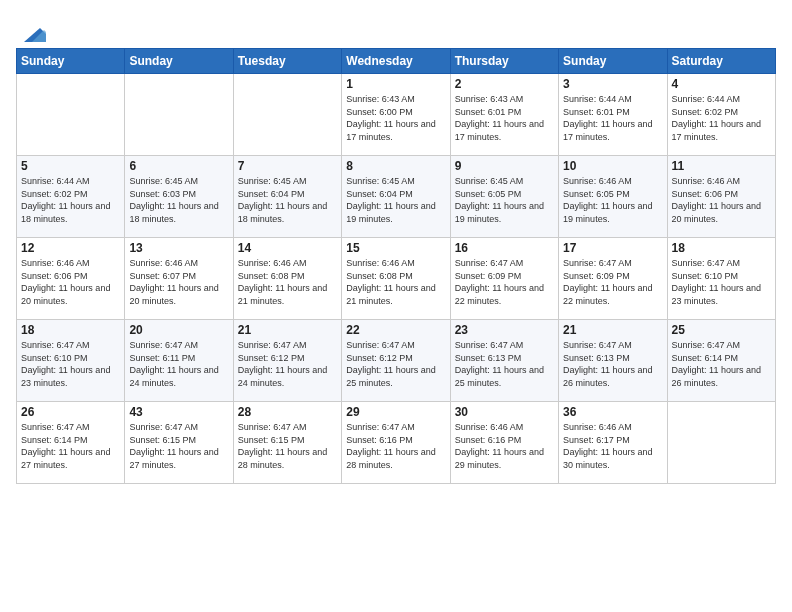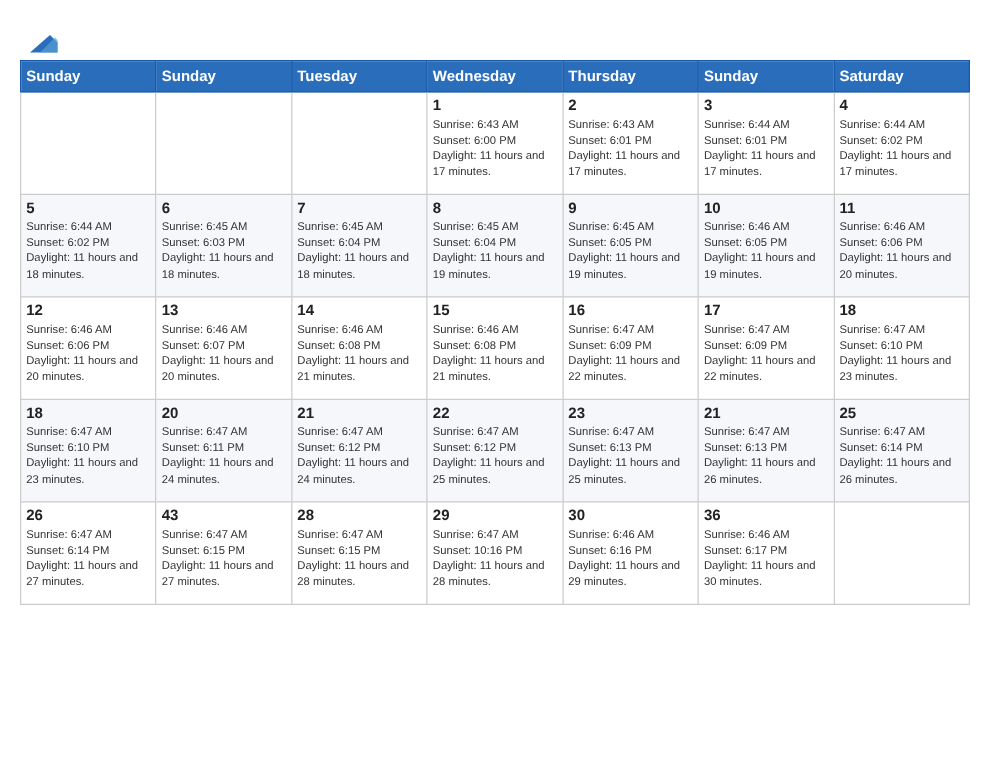--- a/index.html
+++ b/index.html
@@ -303,21 +303,21 @@
           </td>
           <td>
             <span class="day-number">28</span>
             <div class="day-info">Sunrise: 6:47 AM
 Sunset: 6:15 PM
 Daylight: 11 hours and 28 minutes.</div>
           </td>
           <td>
             <span class="day-number">29</span>
             <div class="day-info">Sunrise: 6:47 AM
-Sunset: 10:16 PM
+Sunset: 6:16 PM
 Daylight: 11 hours and 28 minutes.</div>
           </td>
           <td>
             <span class="day-number">30</span>
             <div class="day-info">Sunrise: 6:46 AM
 Sunset: 6:16 PM
 Daylight: 11 hours and 29 minutes.</div>
           </td>
           <td>
             <span class="day-number">36</span>

